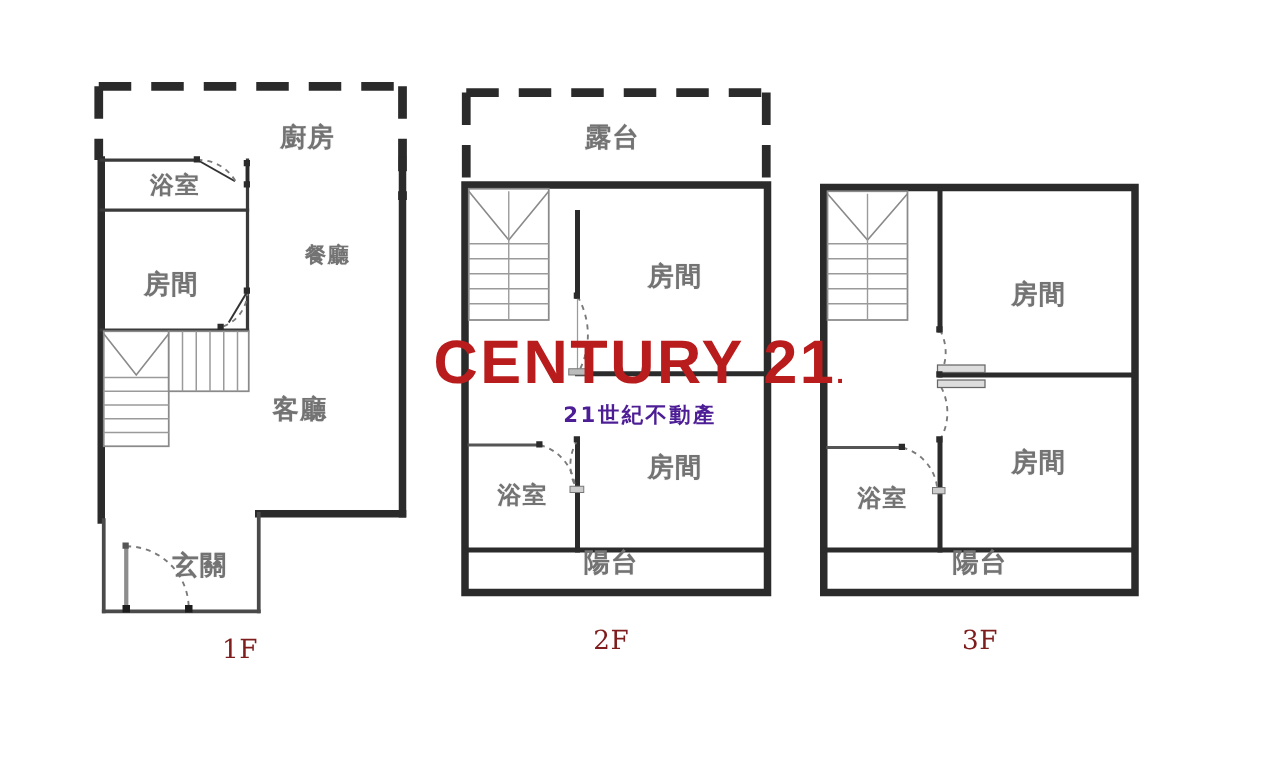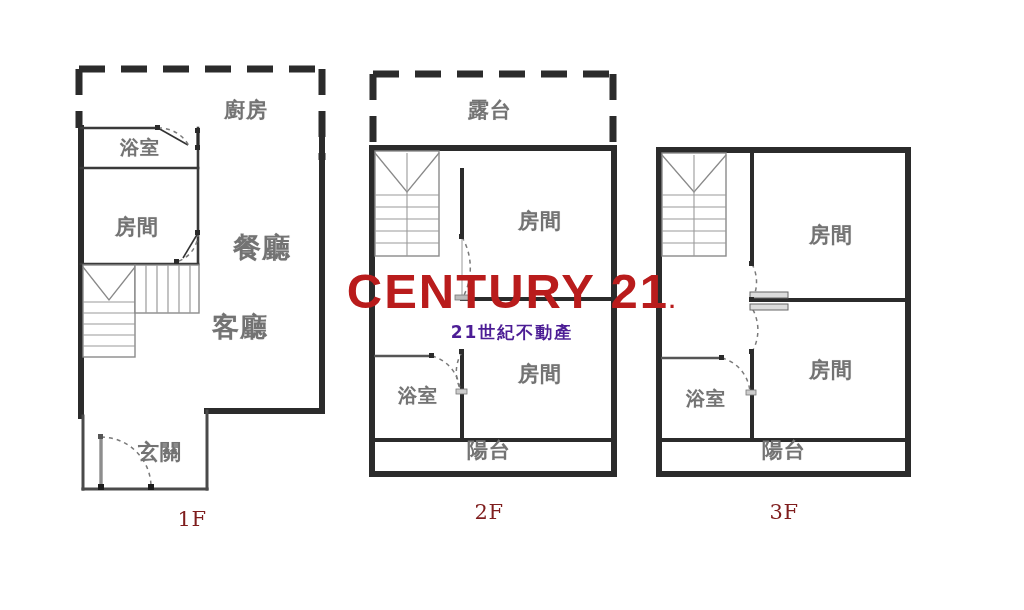--- a/index.html
+++ b/index.html
@@ -278,23 +278,23 @@
   <div id="watermark">
     <div class="wm-main">
       <span>CENTURY 21</span><span class="wm-dot">.</span>
     </div>
     <div class="wm-sub">21世紀不動產</div>
   </div>
 
   <div id="labels">
       <div class="room-label" style="left: 246px; top: 110px; font-size: 21px;">廚房</div>
       <div class="room-label" style="left: 140px; top: 148px; font-size: 19px;">浴室</div>
-      <div class="room-label" style="left: 262px; top: 204px; font-size: 28px; margin-top: 44px;">餐廳</div>
+      <div class="room-label" style="left: 262px; top: 204px; font-size: 17px;">餐廳</div>
       <div class="room-label" style="left: 137px; top: 227px; font-size: 21px;">房間</div>
-      <div class="room-label" style="left: 240px; top: 327px; font-size: 27px;">客廳</div>
+      <div class="room-label" style="left: 240px; top: 327px; font-size: 21px;">客廳</div>
       <div class="room-label" style="left: 160px; top: 452px; font-size: 21px;">玄關</div>
       <div class="floor-label" style="left: 192px; top: 519px;">1F</div>
       <div class="room-label" style="left: 490px; top: 110px; font-size: 21px;">露台</div>
       <div class="room-label" style="left: 540px; top: 221px; font-size: 21px;">房間</div>
       <div class="room-label" style="left: 540px; top: 374px; font-size: 21px;">房間</div>
       <div class="room-label" style="left: 418px; top: 396px; font-size: 19px;">浴室</div>
       <div class="room-label" style="left: 489px; top: 450px; font-size: 21px;">陽台</div>
       <div class="floor-label" style="left: 489px; top: 512px;">2F</div>
       <div class="room-label" style="left: 831px; top: 235px; font-size: 21px;">房間</div>
       <div class="room-label" style="left: 831px; top: 370px; font-size: 21px;">房間</div>

